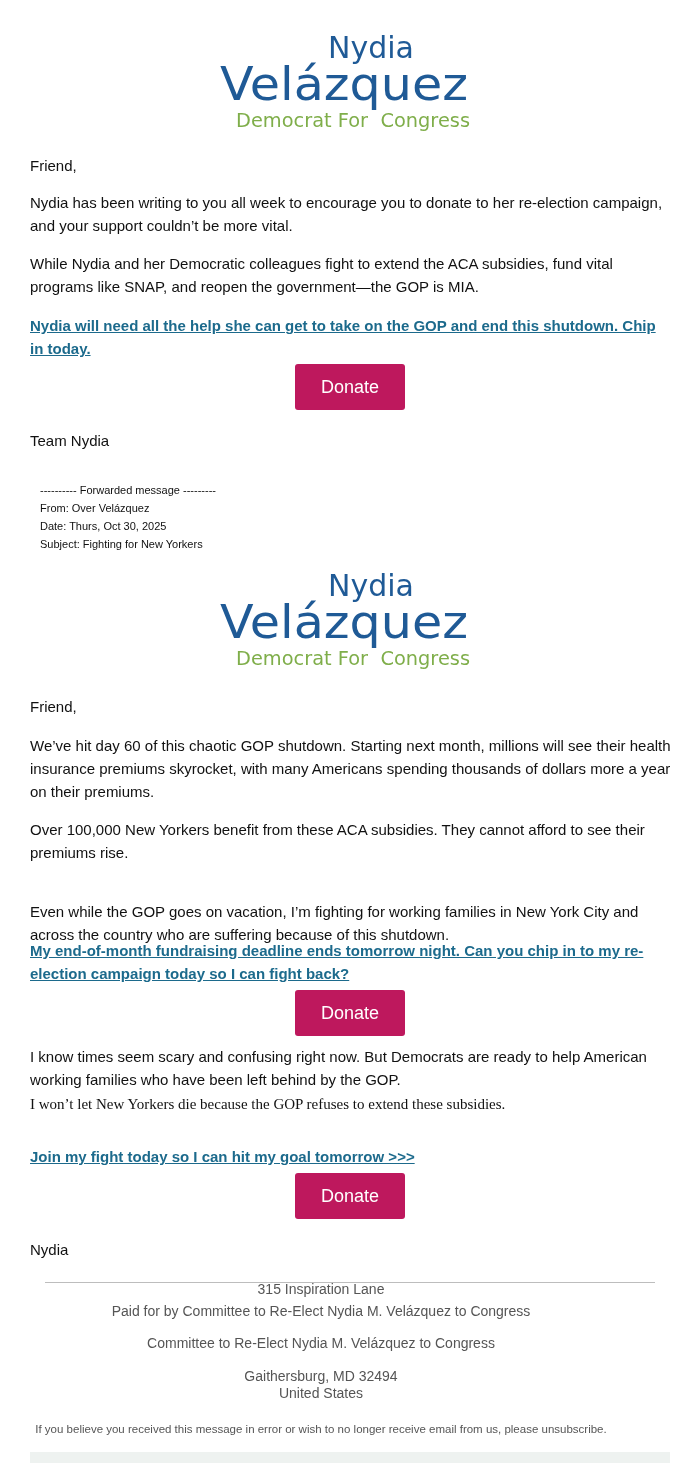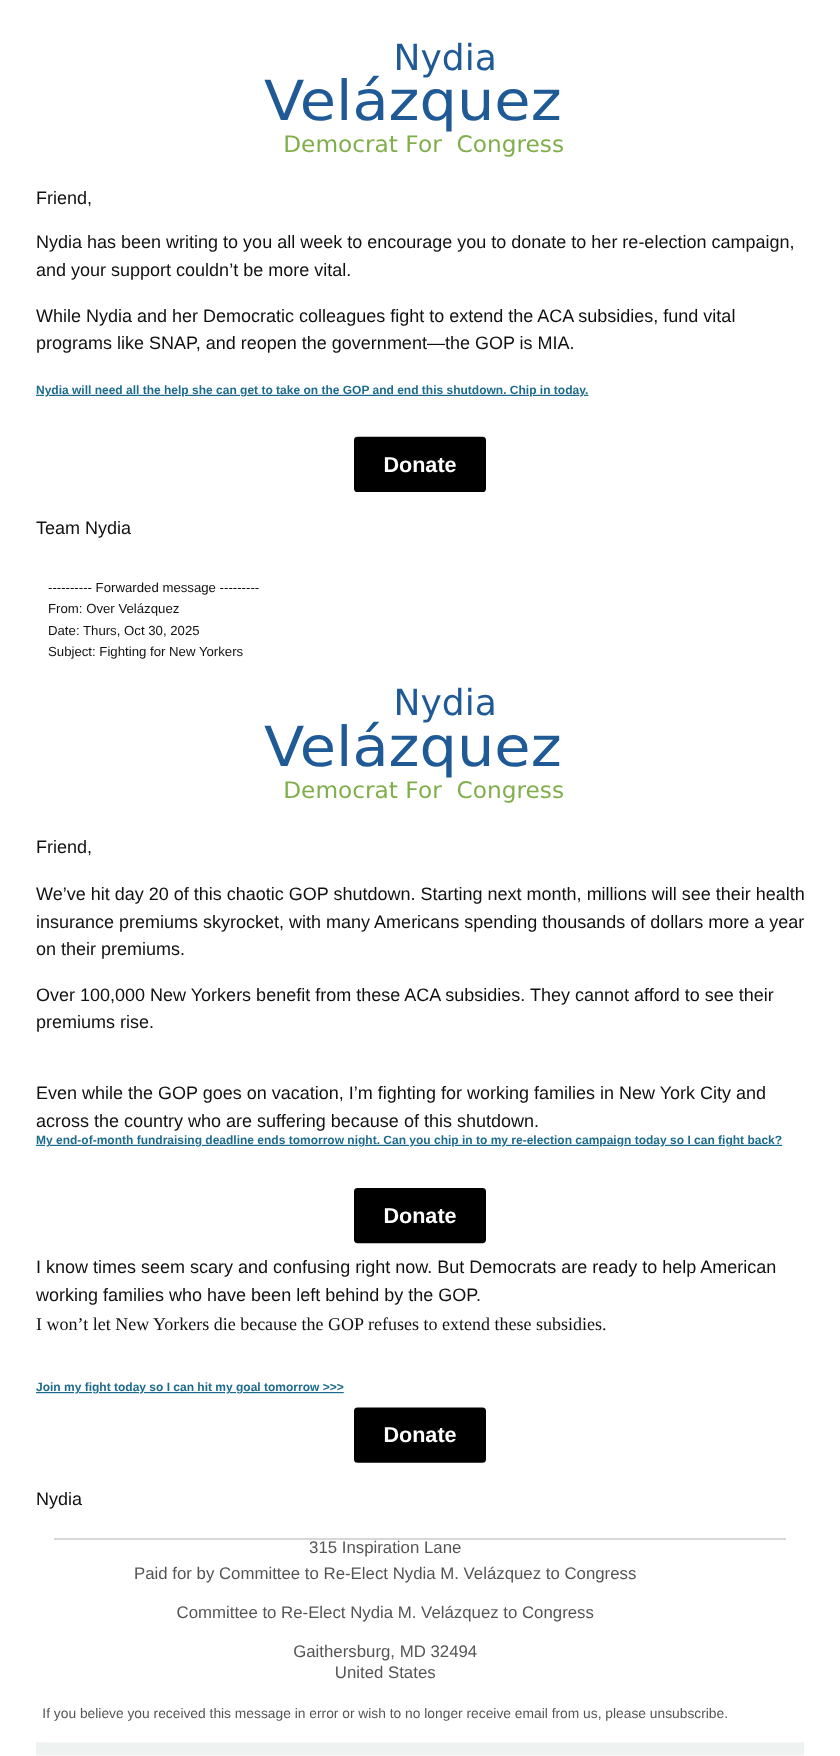--- a/index.html
+++ b/index.html
@@ -23,36 +23,36 @@
     left: 30px;
     width: 645px;
     font-size: 15px;
     line-height: 23px;
     color: #111111;
   }
   .link {
     position: absolute;
     left: 30px;
     width: 640px;
-    font-size: 10px;
+    font-size: 15px;
     line-height: 23px;
     font-weight: bold;
     color: #1c6a8c;
     text-decoration: underline;
     cursor: pointer;
   }
   .donate {
     position: absolute;
     left: 295px;
     width: 110px;
     height: 46px;
-    background: #000000;
+    background: #be185d;
     border-radius: 3px;
     color: #ffffff;
-    font-weight: bold;
+    font-weight: normal;
     font-size: 18px;
     line-height: 46px;
     text-align: center;
     cursor: pointer;
   }
   .fwd {
     position: absolute;
     left: 40px;
     font-size: 11px;
     line-height: 18.5px;
@@ -107,21 +107,21 @@
 
 <div class="logo" style="top:566px;">
   <svg width="260" height="108" viewBox="0 0 260 108">
     <text x="108" y="30" font-family="DejaVu Sans, sans-serif" font-size="30" fill="#1f5a96">Nydia</text>
     <text x="0" y="72" font-family="DejaVu Sans, sans-serif" font-size="46" fill="#1f5a96" textLength="248" lengthAdjust="spacingAndGlyphs">Velázquez</text>
     <text x="16" y="99" font-family="DejaVu Sans, sans-serif" font-size="19" fill="#7fae4a" textLength="234" lengthAdjust="spacingAndGlyphs" xml:space="preserve">Democrat For  Congress</text>
   </svg>
 </div>
 
 <div class="p" style="top:695px;">Friend,</div>
-<div class="p" style="top:734px;">We’ve hit day 20 of this chaotic GOP shutdown. Starting next month, millions will see their health insurance premiums skyrocket, with many Americans spending thousands of dollars more a year on their premiums.</div>
+<div class="p" style="top:734px;">We’ve hit day 60 of this chaotic GOP shutdown. Starting next month, millions will see their health insurance premiums skyrocket, with many Americans spending thousands of dollars more a year on their premiums.</div>
 <div class="p" style="top:818px;">Over 100,000 New Yorkers benefit from these ACA subsidies. They cannot afford to see their premiums rise.</div>
 <div class="p" style="top:878px;margin-top:22px;">Even while the GOP goes on vacation, I’m fighting for working families in New York City and across the country who are suffering because of this shutdown.</div>
 <a class="link" style="top:939px;">My end-of-month fundraising deadline ends tomorrow night. Can you chip in to my re-election campaign today so I can fight back?</a>
 <div class="donate" style="top:990px;">Donate</div>
 <div class="p" style="top:1045px;">I know times seem scary and confusing right now. But Democrats are ready to help American working families who have been left behind by the GOP.</div>
 <div class="p" style="top:1093px;font-family:Liberation Serif, serif;">I won’t let New Yorkers die because the GOP refuses to extend these subsidies.</div>
 <a class="link" style="top:1145px;">Join my fight today so I can hit my goal tomorrow &gt;&gt;&gt;</a>
 <div class="donate" style="top:1173px;">Donate</div>
 <div class="p" style="top:1238px;">Nydia</div>
 

